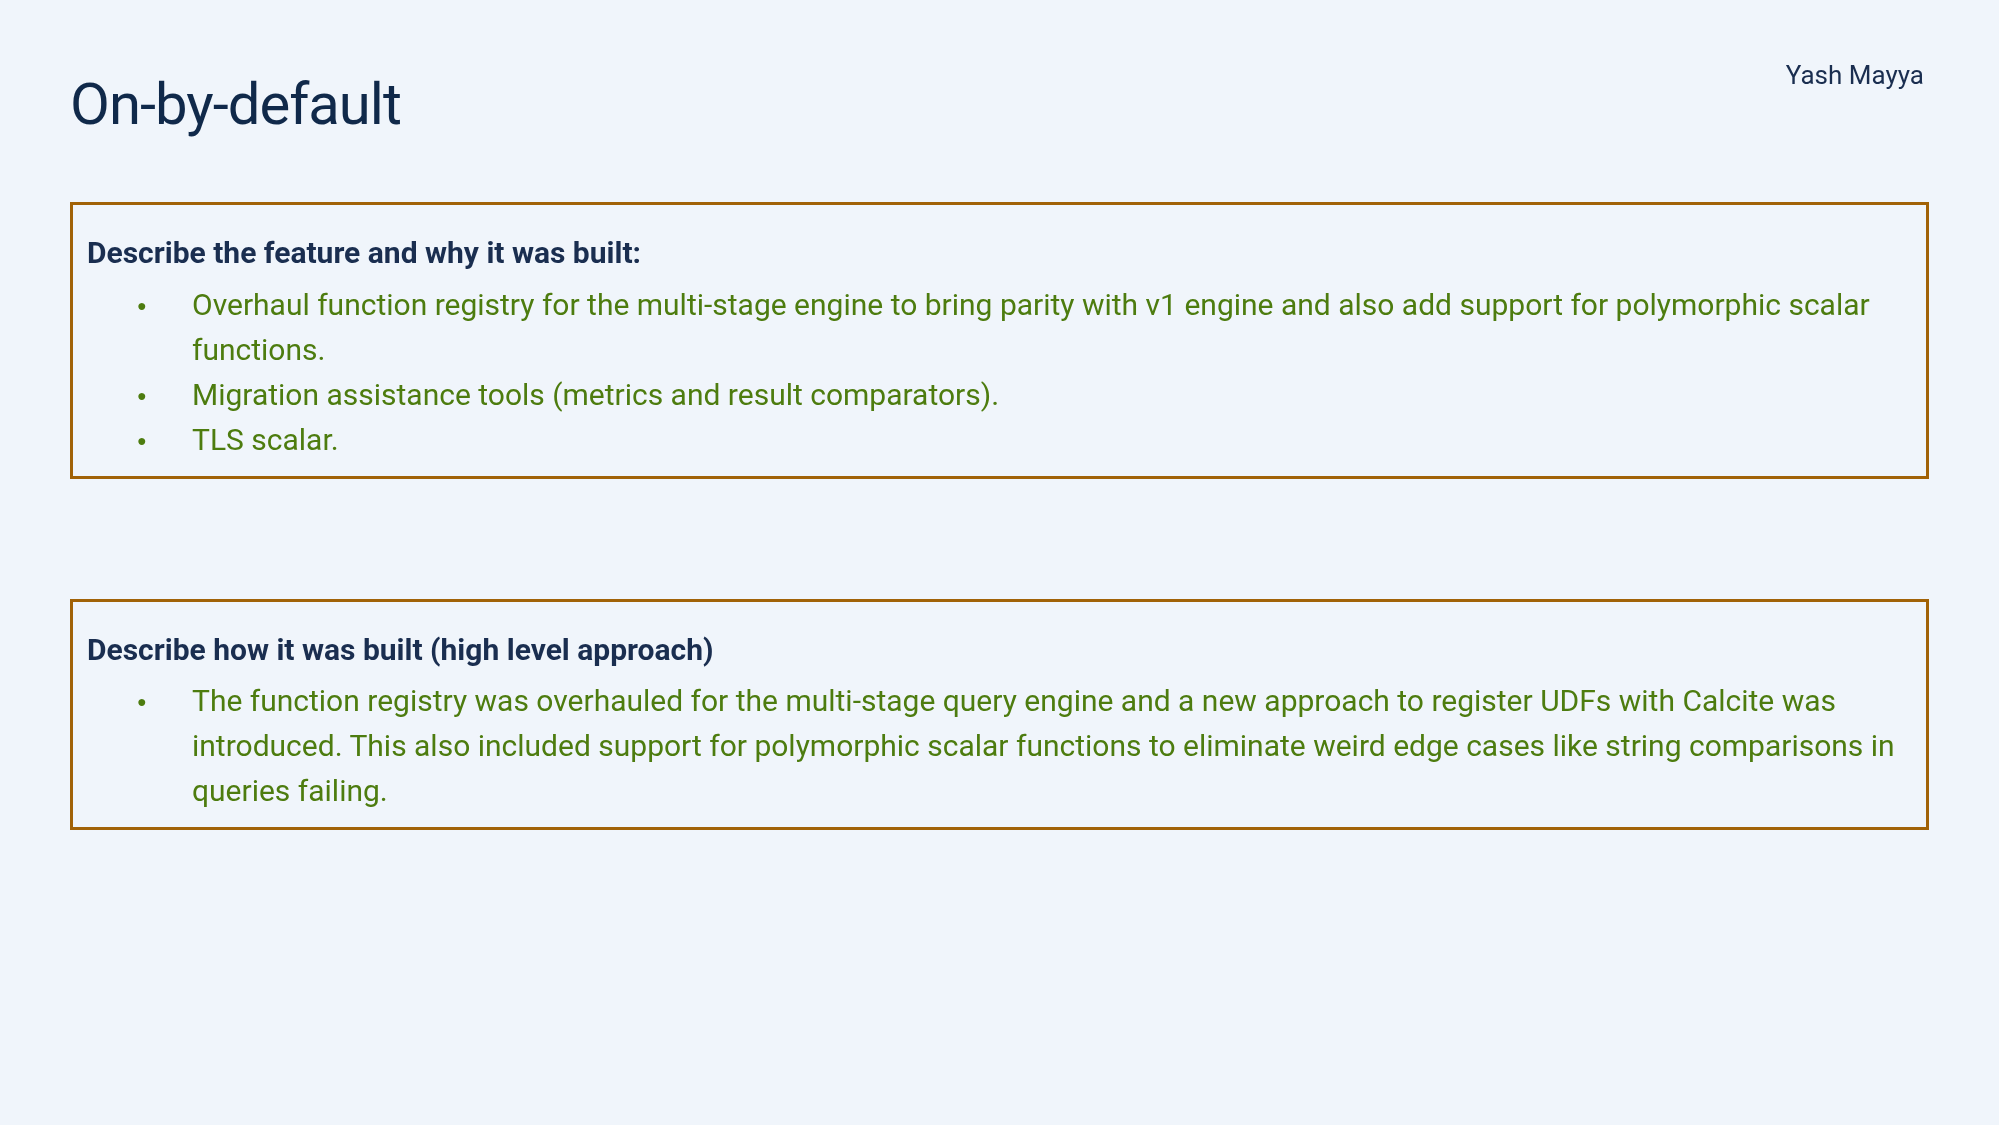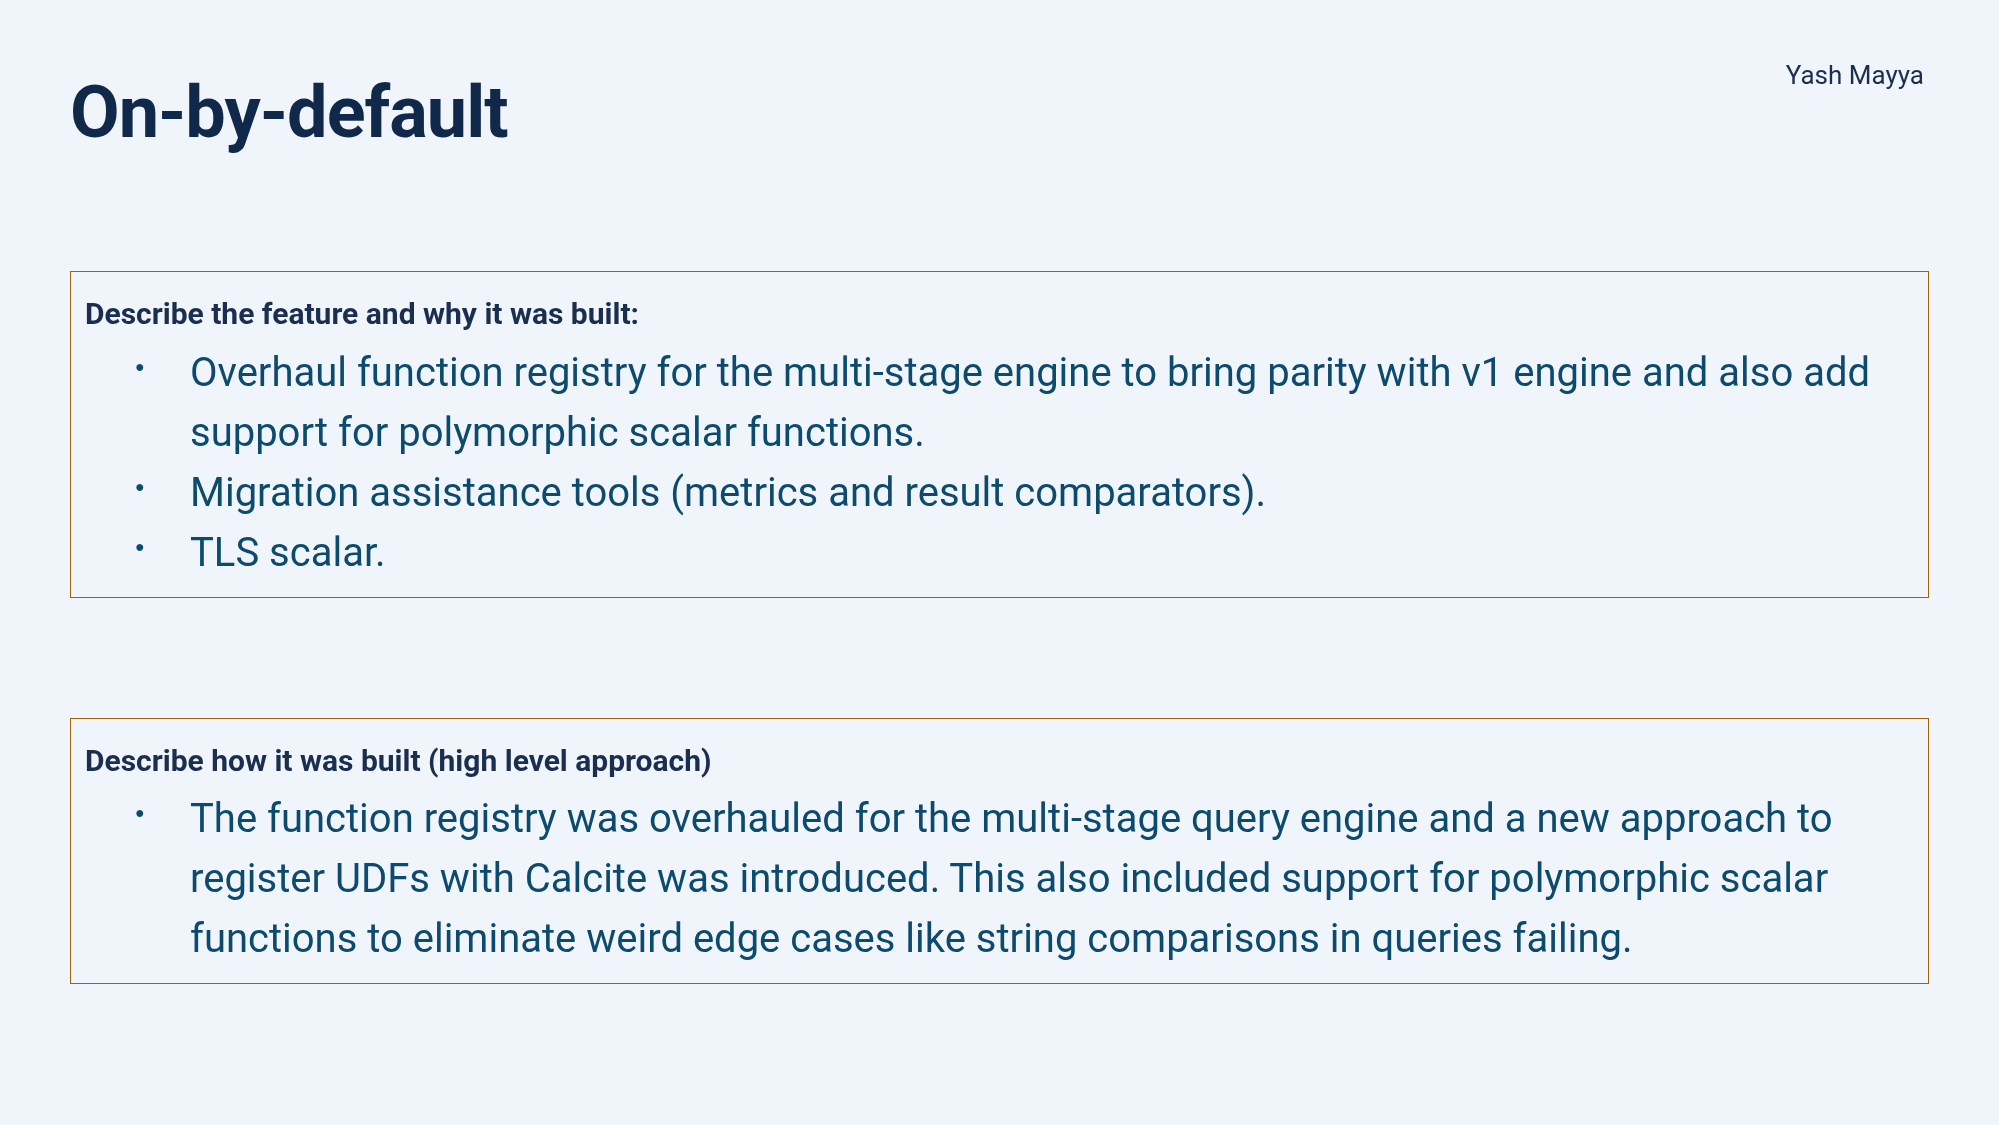--- a/index.html
+++ b/index.html
@@ -24,49 +24,49 @@
     .author {
       position: absolute;
       top: 48px;
       right: 75px;
       font-size: 26px;
       color: #1a2e50;
       font-weight: 400;
       margin-top: 12px;
     }
     .title {
-      font-size: 72px;
-      font-weight: 700;
+      font-size: 58px;
+      font-weight: 400;
       color: #10294a;
       margin-top: 30px;
-      margin-bottom: 116px;
+      margin-bottom: 64px;
       letter-spacing: -1px;
     }
     .section-box {
-      border: 1px solid #a16207;
-      padding: 22px 14px 14px 14px;
+      border: 3px solid #a16207;
+      padding: 28px 14px 14px 14px;
       margin-bottom: 120px;
     }
     .section-box:last-of-type {
       margin-bottom: 18px;
     }
     .section-heading {
       font-size: 30px;
       font-weight: 700;
       color: #1a2e50;
       margin-bottom: 8px;
       line-height: 1.35;
     }
     .bullet-list {
       list-style: none;
       padding-left: 0;
     }
     .bullet-item {
-      font-size: 40px;
-      color: #0c4a6e;
+      font-size: 30px;
+      color: #4d7c0f;
       line-height: 1.5;
       padding-left: 105px;
       position: relative;
       font-weight: 400;
     }
     .bullet-item::before {
       content: "●";
       position: absolute;
       left: 50px;
       font-size: 16px;

